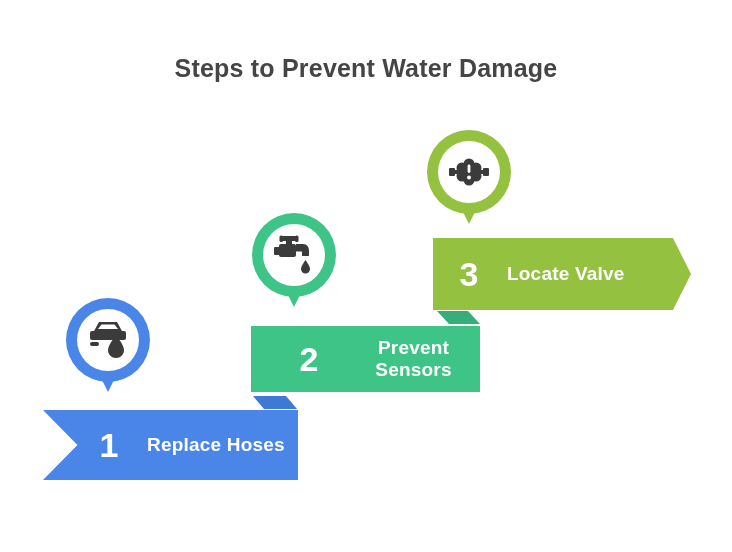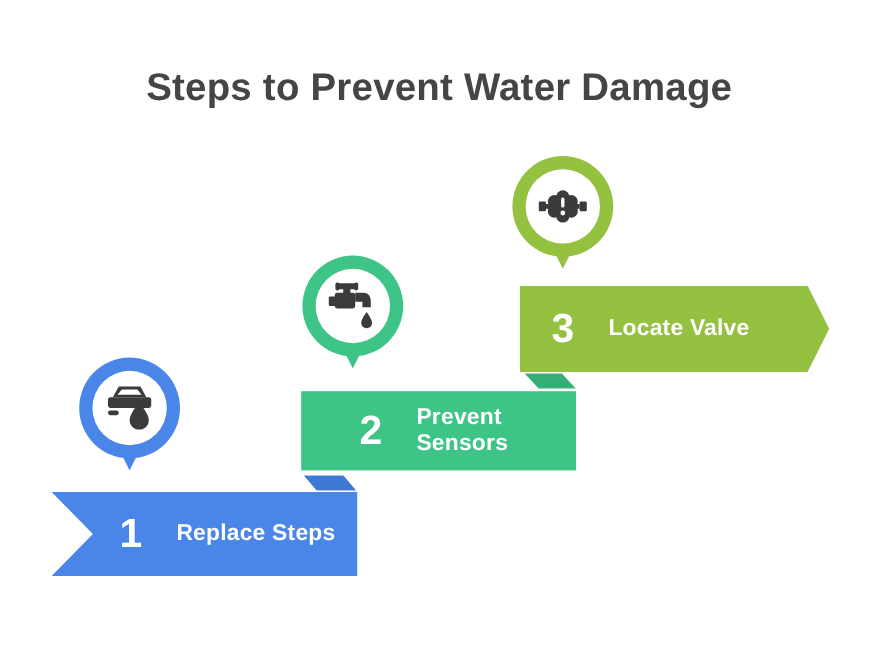--- a/index.html
+++ b/index.html
@@ -9,42 +9,42 @@
     height: 552px;
     overflow: hidden;
     font-family: "Liberation Sans", sans-serif;
     background: #ffffff;
   }
   .title {
     position: absolute;
     left: 0; top: 54px;
     width: 100%;
     text-align: center;
-    font-size: 32px;
+    font-size: 25px;
     font-weight: bold;
     letter-spacing: 0.2px;
     margin: 0;
   }
   .pin { position: absolute; width: 88px; height: 104px; }
   .pin svg { display: block; width: 100%; height: 100%; }
   .pin .outer, .pin .tail { fill: var(--c); }
   .pin .inner { fill: var(--ring); }
   .pin .icon  { fill: var(--icon); }
   .pin .punch { fill: var(--ring); }
 
   .banner {
     position: absolute;
     display: flex;
     align-items: center;
     box-sizing: border-box;
     font-weight: bold;
     background-color: var(--c);
   }
   .num { font-size: 34px; width: 32px; text-align: center; flex: 0 0 auto; line-height: 1; }
-  .lbl { font-size: 19px; margin-left: 22px; letter-spacing: 0.2px; }
+  .lbl { font-size: 19px; margin-left: 22px; letter-spacing: 0.2px; text-align: center; }
 
   #banner-1 { left: 43px;  top: 410px; width: 255px; height: 70px; padding-left: 50px;
               clip-path: polygon(0 0, 100% 0, 100% 100%, 0 100%, 13.5% 50%); }
   #banner-2 { left: 251px; top: 326px; width: 229px; height: 66px; padding-left: 42px; }
   #banner-3 { left: 433px; top: 238px; width: 258px; height: 72px; padding-left: 20px;
               clip-path: polygon(0 0, 93% 0, 100% 50%, 93% 100%, 0 100%); }
 
   .fold { position: absolute; background-color: var(--c); }
   #fold-1 { left: 253px; top: 396px; width: 44px; height: 13px;
             clip-path: polygon(0 0, 75% 0, 100% 100%, 25% 100%); }
@@ -122,16 +122,16 @@
         <path d="M30,35 L35,26 L53,26 L58,35 Z"></path>
         <path class="punch" d="M34,33 L37.5,28.5 L50.5,28.5 L54,33 Z"></path>
         <rect x="26" y="35" width="36" height="9" rx="2"></rect>
         <rect x="26" y="46" width="9" height="4" rx="2"></rect>
         <path d="M52,39 C52,39 44,49 44,54 C44,58.7 47.6,62 52,62 C56.4,62 60,58.7 60,54 C60,49 52,39 52,39 Z"></path>
       </g>
     </svg>
   </div>
   <div class="banner" id="banner-1" style="--c: #4a86e8; color: rgb(255, 255, 255);">
     <span class="num">1</span>
-    <span class="lbl">Replace Steps</span>
+    <span class="lbl">Replace Hoses</span>
   </div>
 
 </div>
 
 </body></html>

